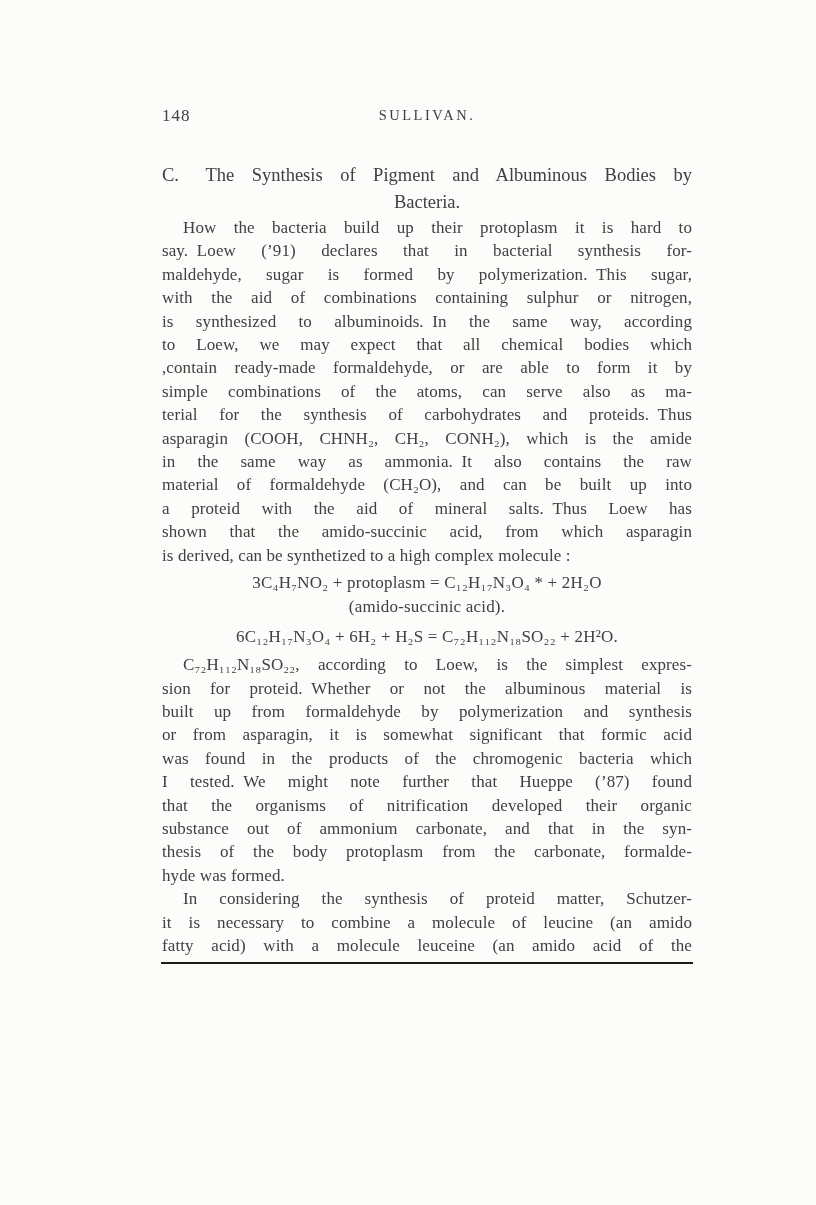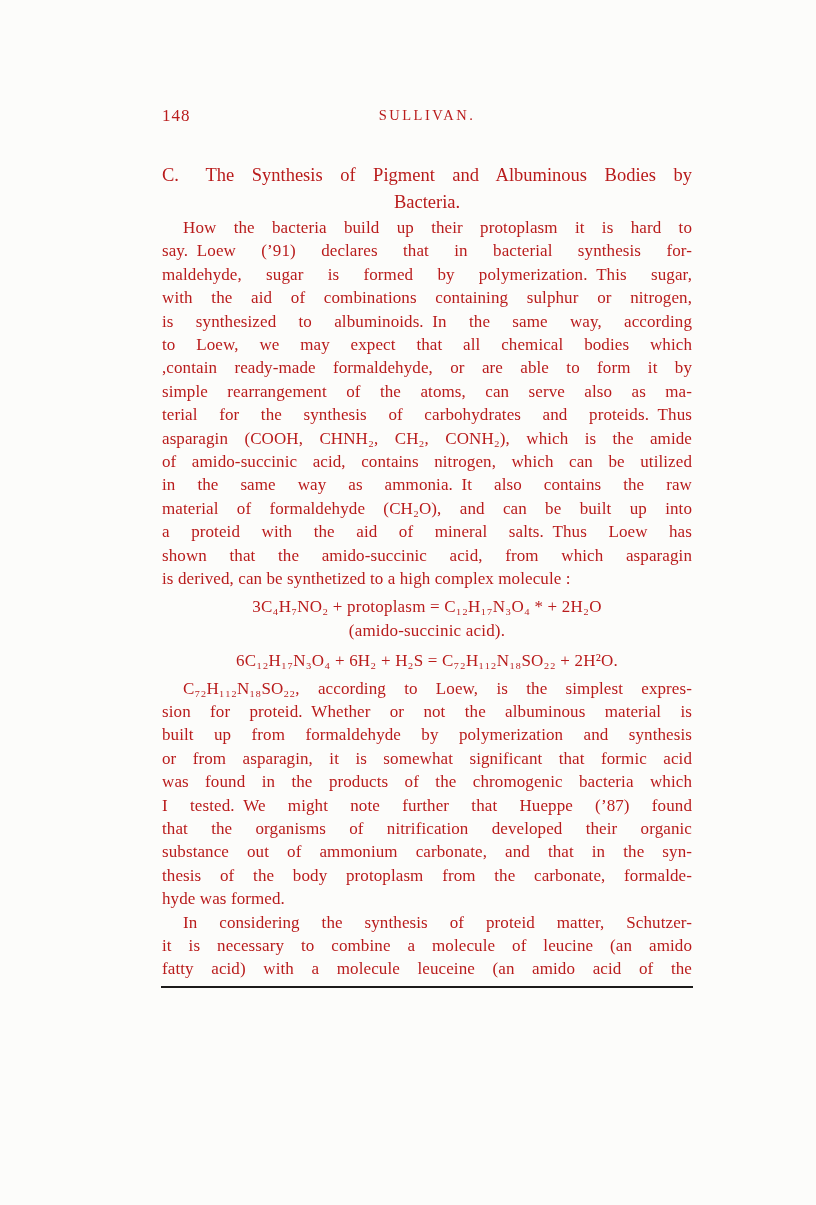--- a/index.html
+++ b/index.html
@@ -3,21 +3,21 @@
 <meta charset="utf-8">
 <style>
   html, body { margin: 0; padding: 0; background: #e8e8e6; }
   .page {
     position: relative;
     width: 816px;
     height: 1205px;
     margin: 0 auto;
     background: #fcfcfa;
     font-family: "Liberation Serif", "DejaVu Serif", serif;
-    color: #b91c1c;
+    color: #404040;
     overflow: hidden;
   }
   .content {
     position: absolute;
     left: 162px;
     top: 0;
     width: 530px;
   }
   
   .pagehead {
@@ -77,24 +77,23 @@
     </div>
 
     <div class="para endshort">
         <div class="line">How the bacteria build up their protoplasm it is hard to</div>
         <div class="line">say. Loew (’91) declares that in bacterial synthesis for-</div>
         <div class="line">maldehyde, sugar is formed by polymerization. This sugar,</div>
         <div class="line">with the aid of combinations containing sulphur or nitrogen,</div>
         <div class="line">is synthesized to albuminoids. In the same way, according</div>
         <div class="line">to Loew, we may expect that all chemical bodies which</div>
         <div class="line">,contain ready-made formaldehyde, or are able to form it by</div>
-        <div class="line">simple rearrangement of the atoms, can serve also as ma-</div>
+        <div class="line">simple combinations of the atoms, can serve also as ma-</div>
         <div class="line">terial for the synthesis of carbohydrates and proteids. Thus</div>
         <div class="line">asparagin (COOH, CHNH₂, CH₂, CONH₂), which is the amide</div>
-        <div class="line">of amido-succinic acid, contains nitrogen, which can be utilized</div>
         <div class="line">in the same way as ammonia. It also contains the raw</div>
         <div class="line">material of formaldehyde (CH₂O), and can be built up into</div>
         <div class="line">a proteid with the aid of mineral salts. Thus Loew has</div>
         <div class="line">shown that the amido-succinic acid, from which asparagin</div>
         <div class="line">is derived, can be synthetized to a high complex molecule :</div>
       </div>
 
     <div class="eqblock">
       <div class="eq">3C₄H₇NO₂ + protoplasm = C₁₂H₁₇N₃O₄ * + 2H₂O</div>
       <div class="eqcap">(amido-succinic acid).</div>

